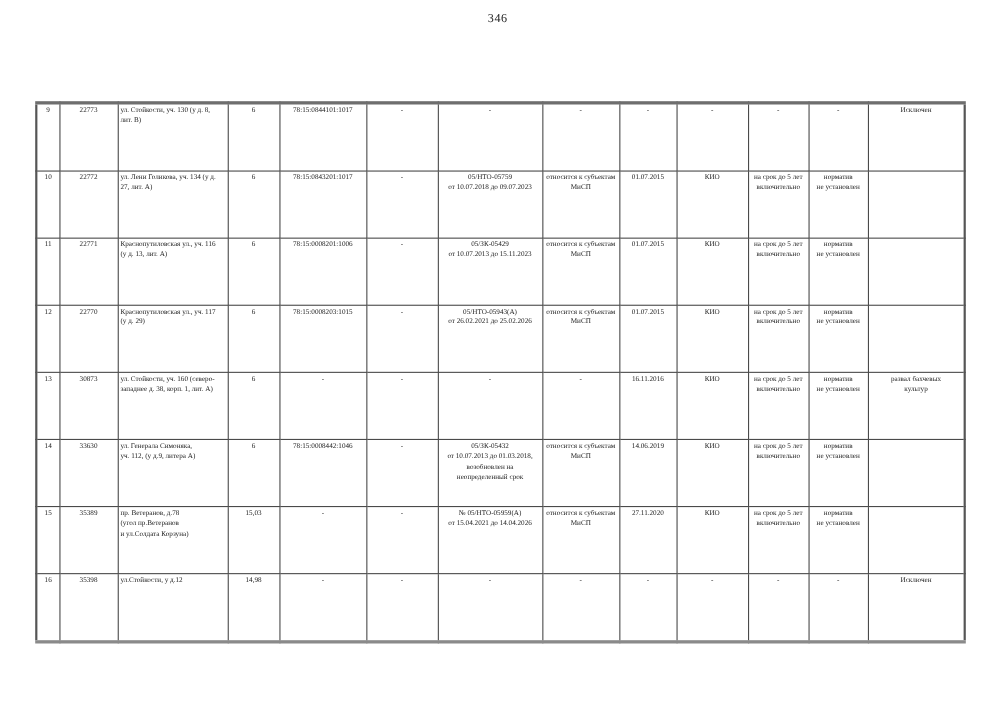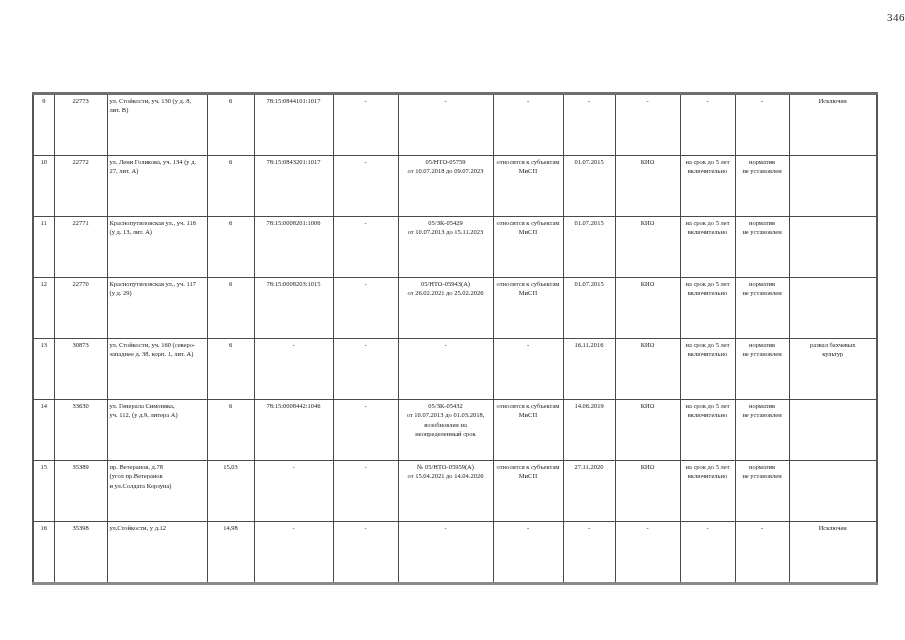--- a/index.html
+++ b/index.html
@@ -14,21 +14,21 @@
     background: #ffffff;
     font-family: "Liberation Serif", "DejaVu Serif", serif;
     color: #1c1c1c;
     overflow: hidden;
   }
   #page-number {
     position: absolute;
     top: 11px;
     left: 0;
     width: 100%;
-    text-align: right;
+    text-align: center;
     font-size: 11px;
     letter-spacing: 0.5px;
     color: #1a1a1a;
   }
   #registry-table {
     position: absolute;
     left: 32px;
     top: 92px;
     width: 844px;
     border-collapse: collapse;

